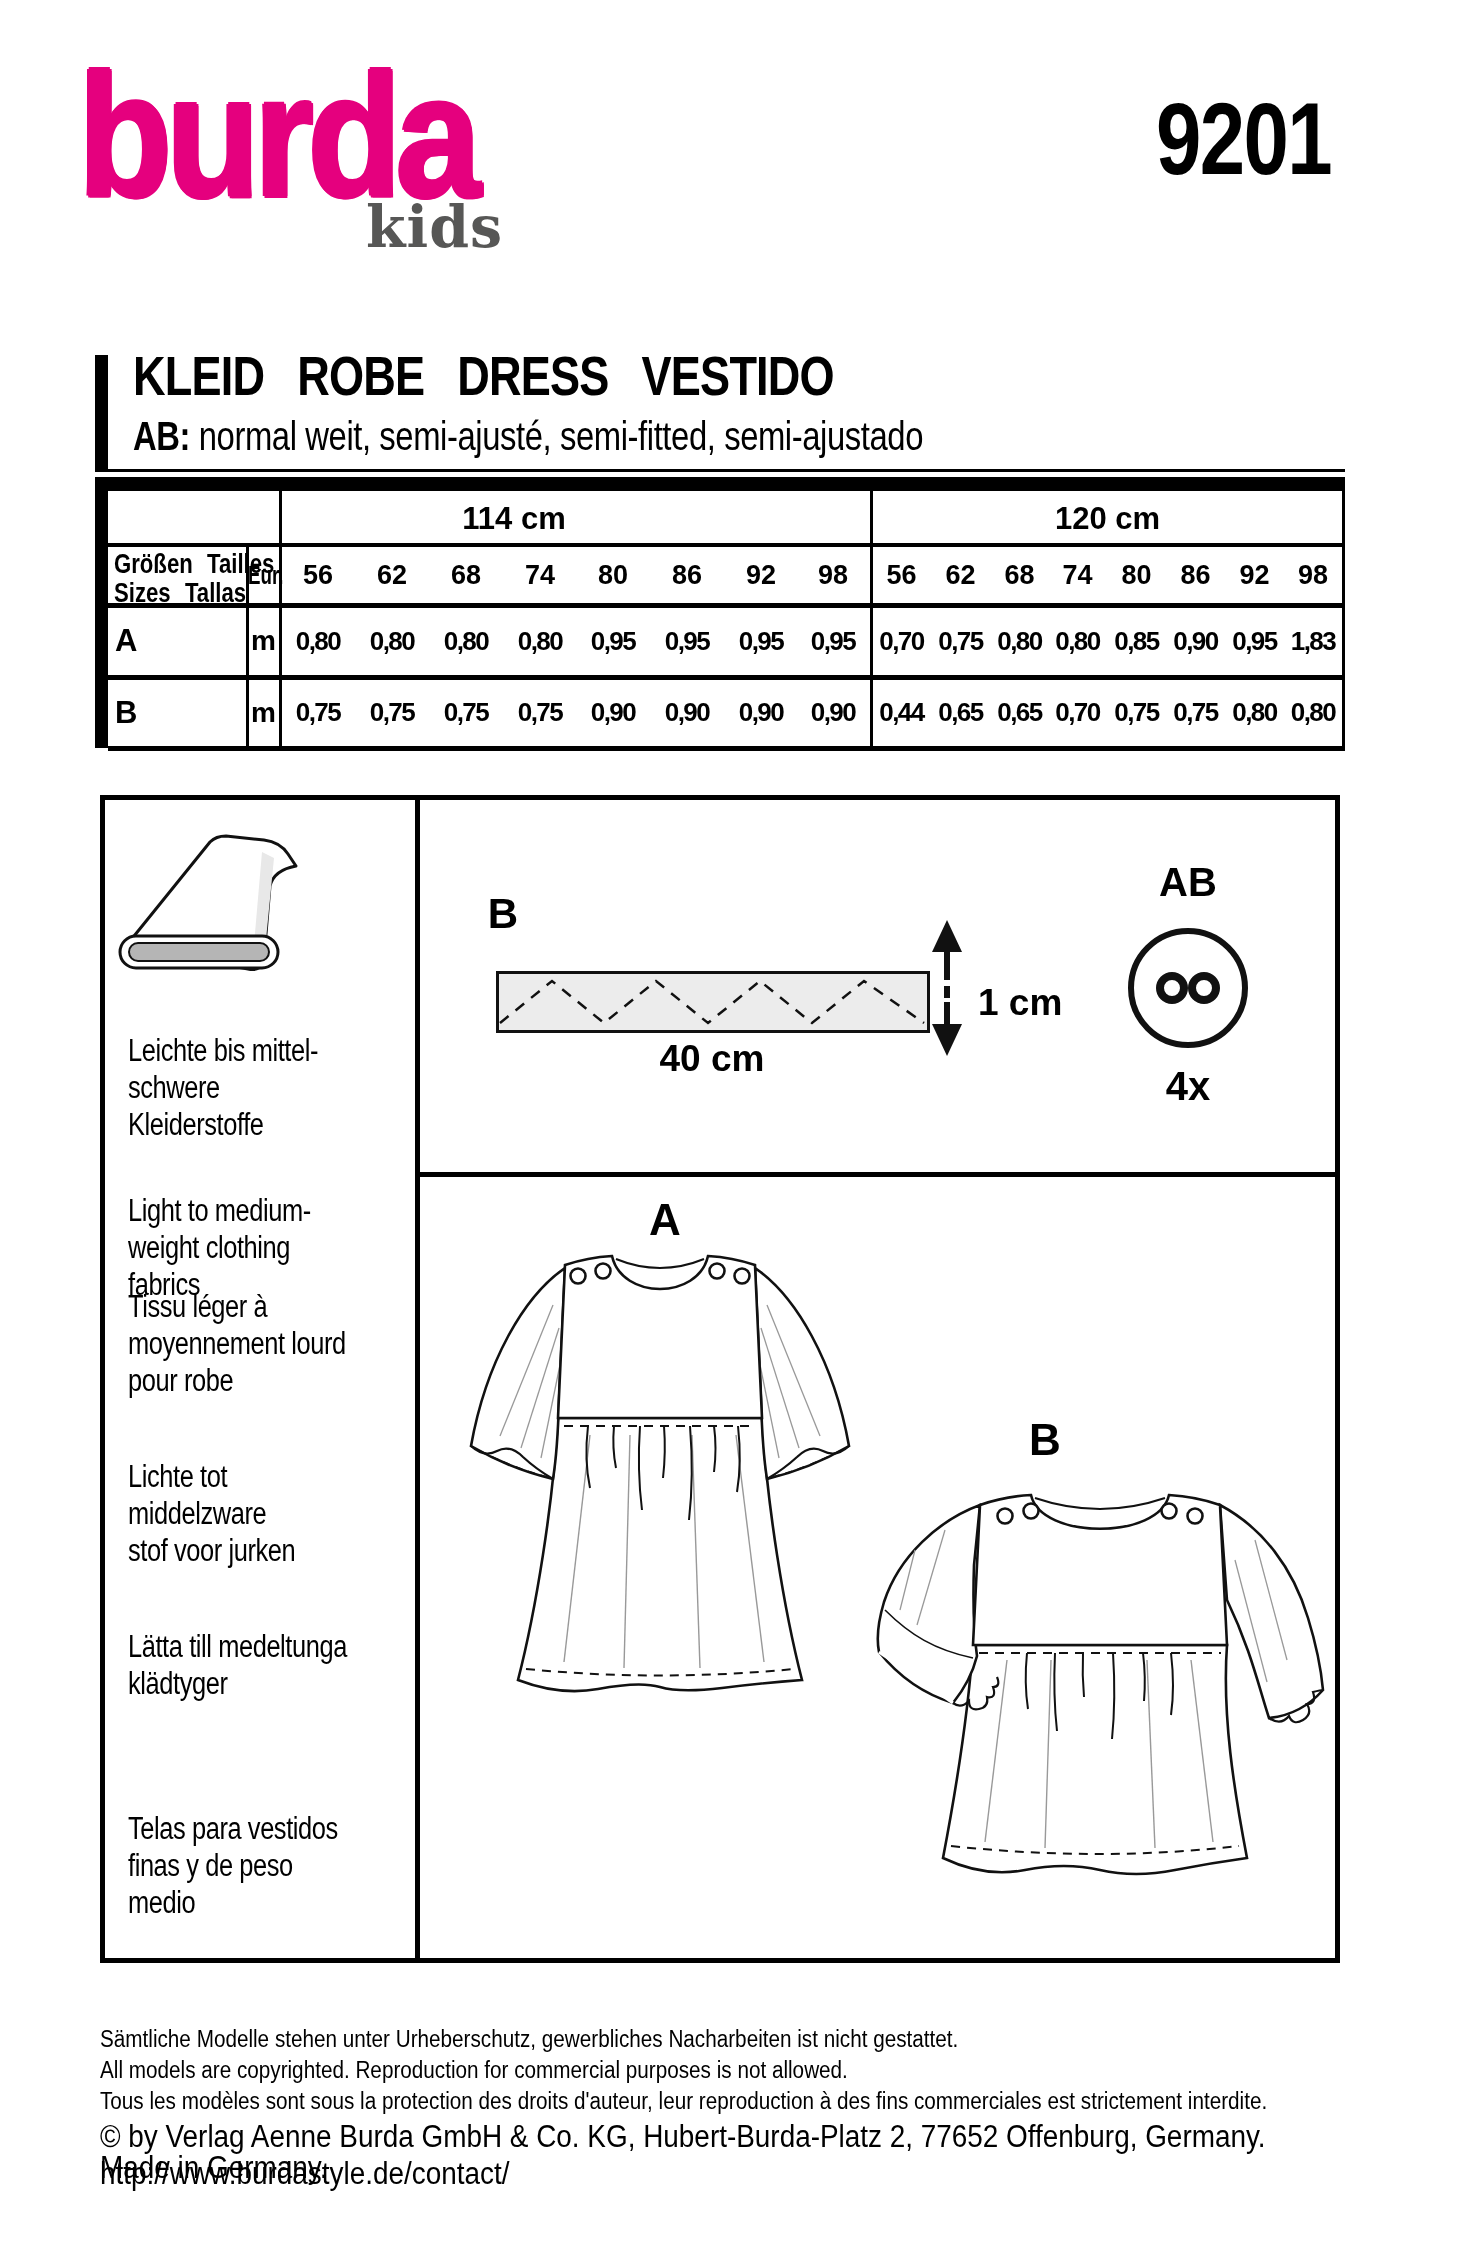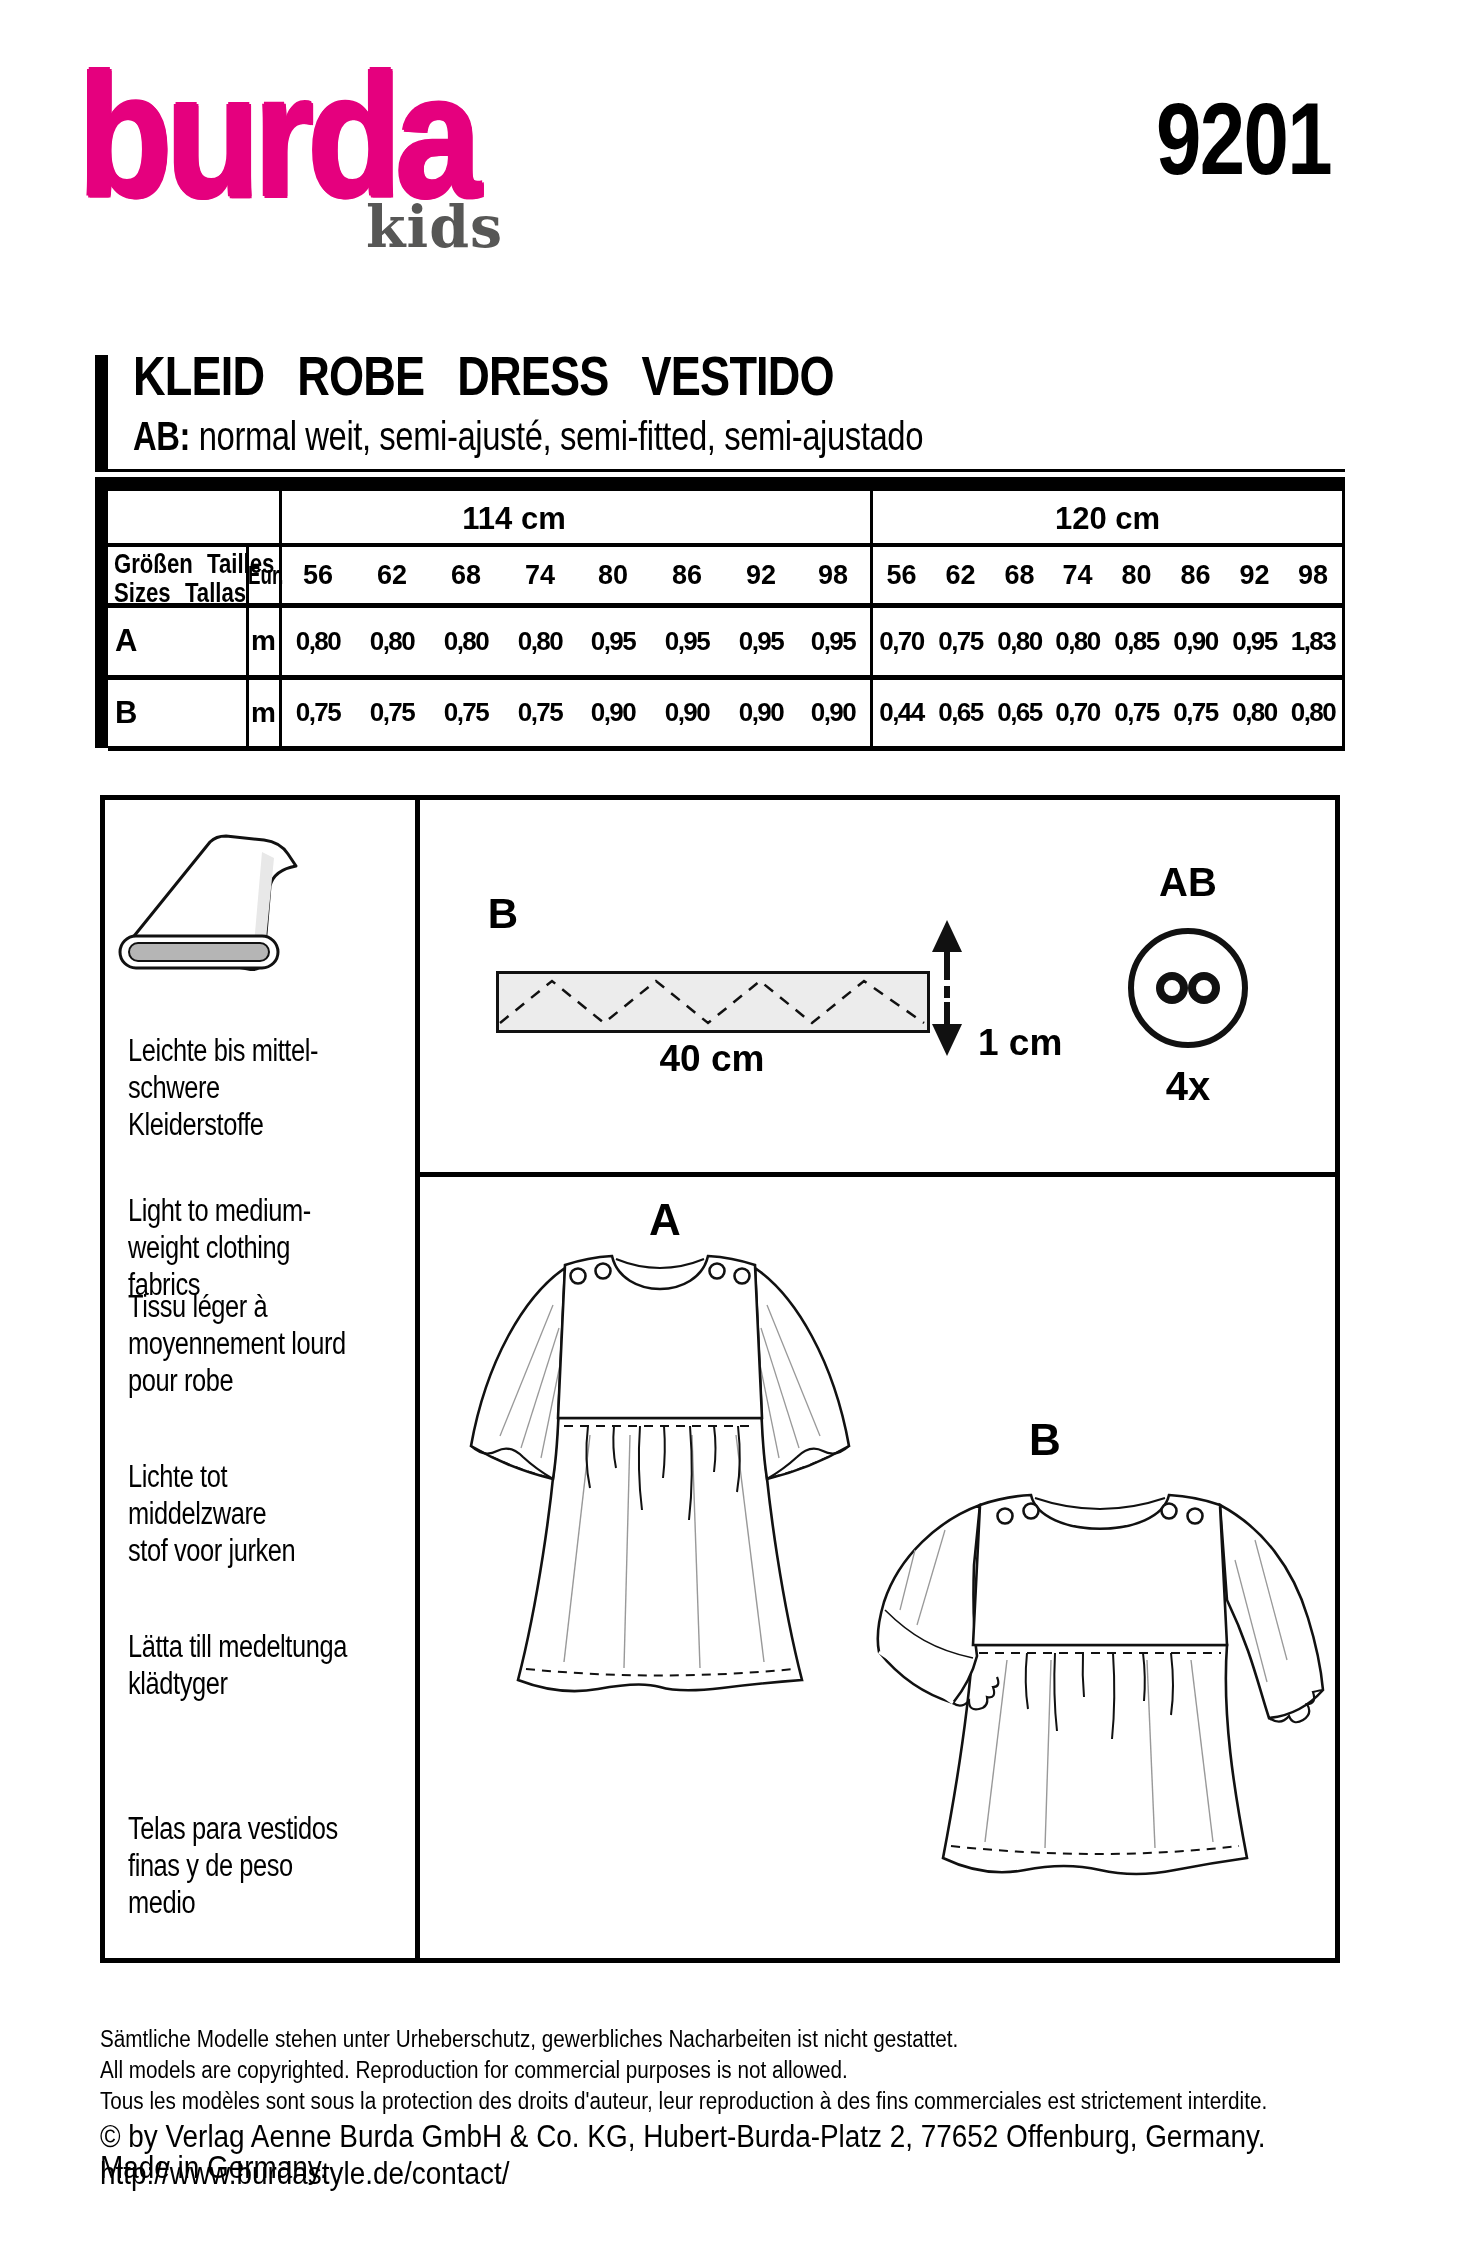--- a/index.html
+++ b/index.html
@@ -168,21 +168,21 @@
   </svg>
   <div class="abs lab" style="left:612px;top:1040px;width:200px;font-size:37px;">40 cm</div>
 
   <svg class="abs" style="left:925px;top:918px;" width="44" height="140" viewBox="0 0 44 140">
     <polygon points="22,2 7,34 37,34" fill="#111"></polygon>
     <rect x="19" y="30" width="6" height="32" fill="#111"></rect>
     <rect x="19" y="68" width="6" height="12" fill="#111"></rect>
     <rect x="19" y="84" width="6" height="26" fill="#111"></rect>
     <polygon points="22,138 7,106 37,106" fill="#111"></polygon>
   </svg>
-  <div class="abs" style="left:978px;top:982px;font-size:37px;font-weight:bold;margin-top:40px;">1 cm</div>
+  <div class="abs" style="left:978px;top:982px;font-size:37px;font-weight:bold;">1 cm</div>
 
   <div class="abs lab" style="left:1138px;top:862px;width:100px;font-size:40px;">AB</div>
   <svg class="abs" style="left:1126px;top:926px;" width="124" height="124" viewBox="0 0 124 124">
     <circle cx="62" cy="62" r="57" fill="#fff" stroke="#111" stroke-width="6"></circle>
     <circle cx="46" cy="62" r="12" fill="#fff" stroke="#111" stroke-width="8"></circle>
     <circle cx="78" cy="62" r="12" fill="#fff" stroke="#111" stroke-width="8"></circle>
   </svg>
   <div class="abs lab" style="left:1138px;top:1066px;width:100px;font-size:40px;">4x</div>
 
   <div class="abs lab" style="left:630px;top:1198px;width:70px;font-size:44px;">A</div>

